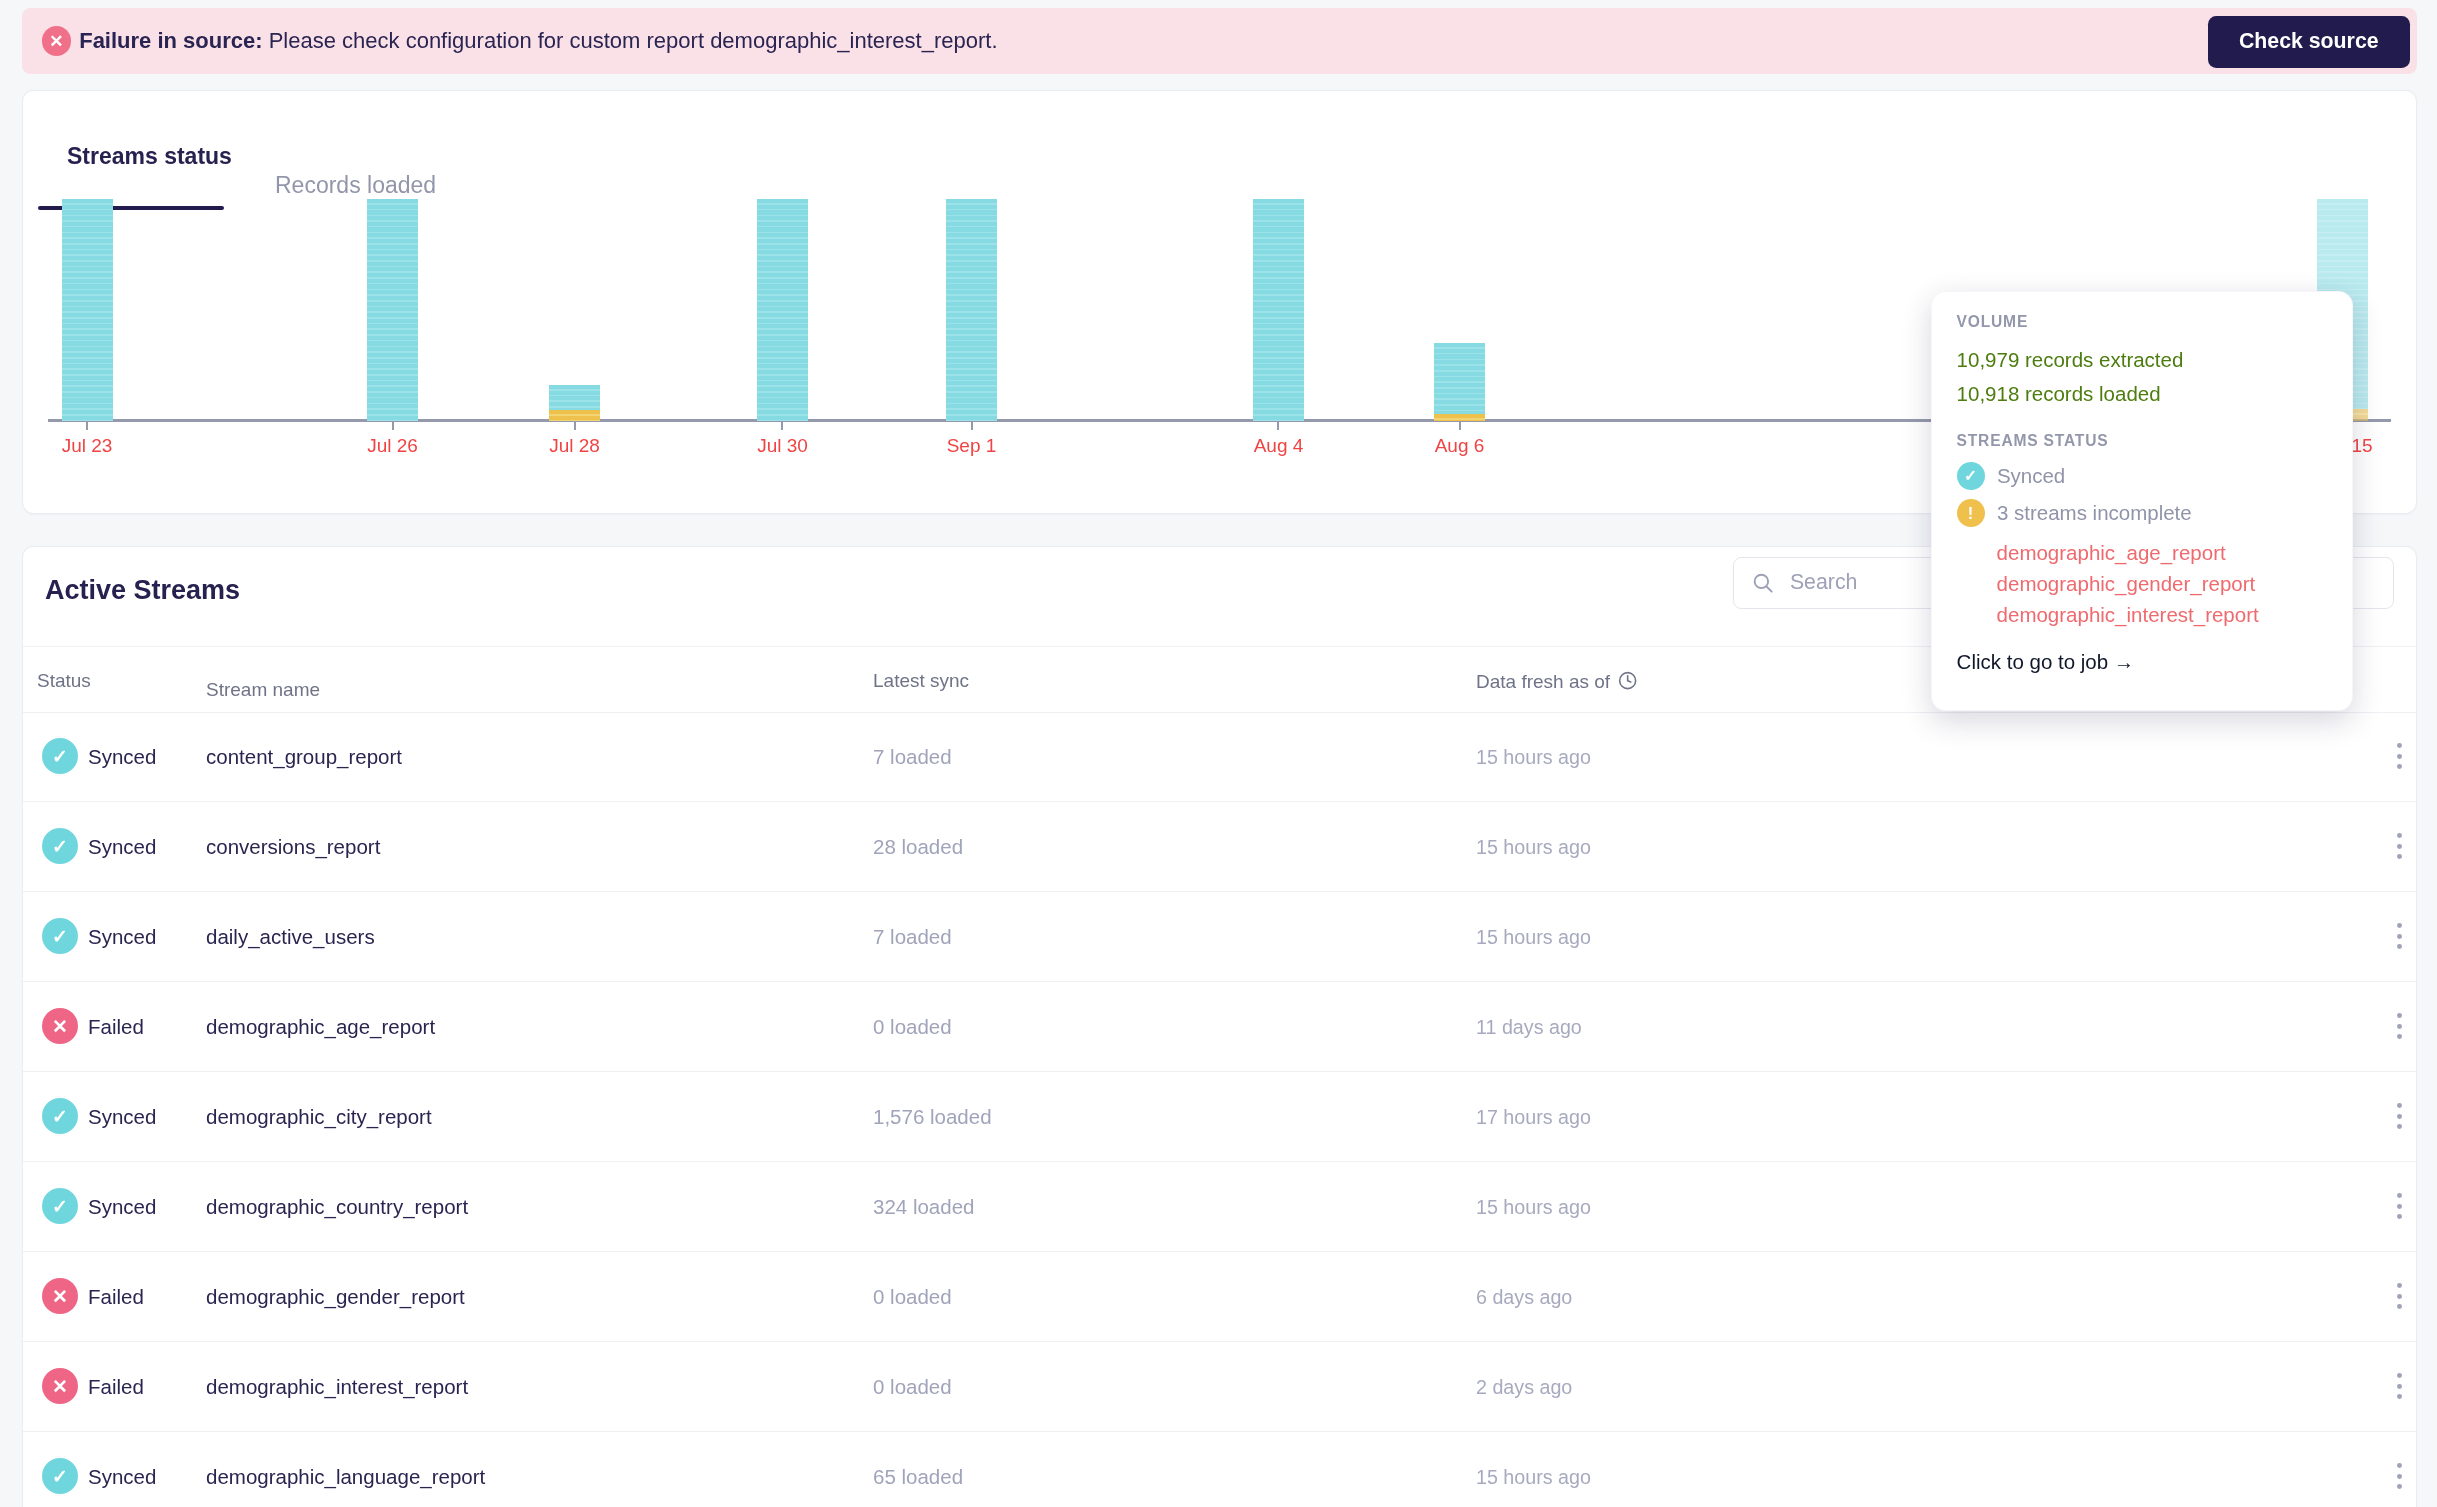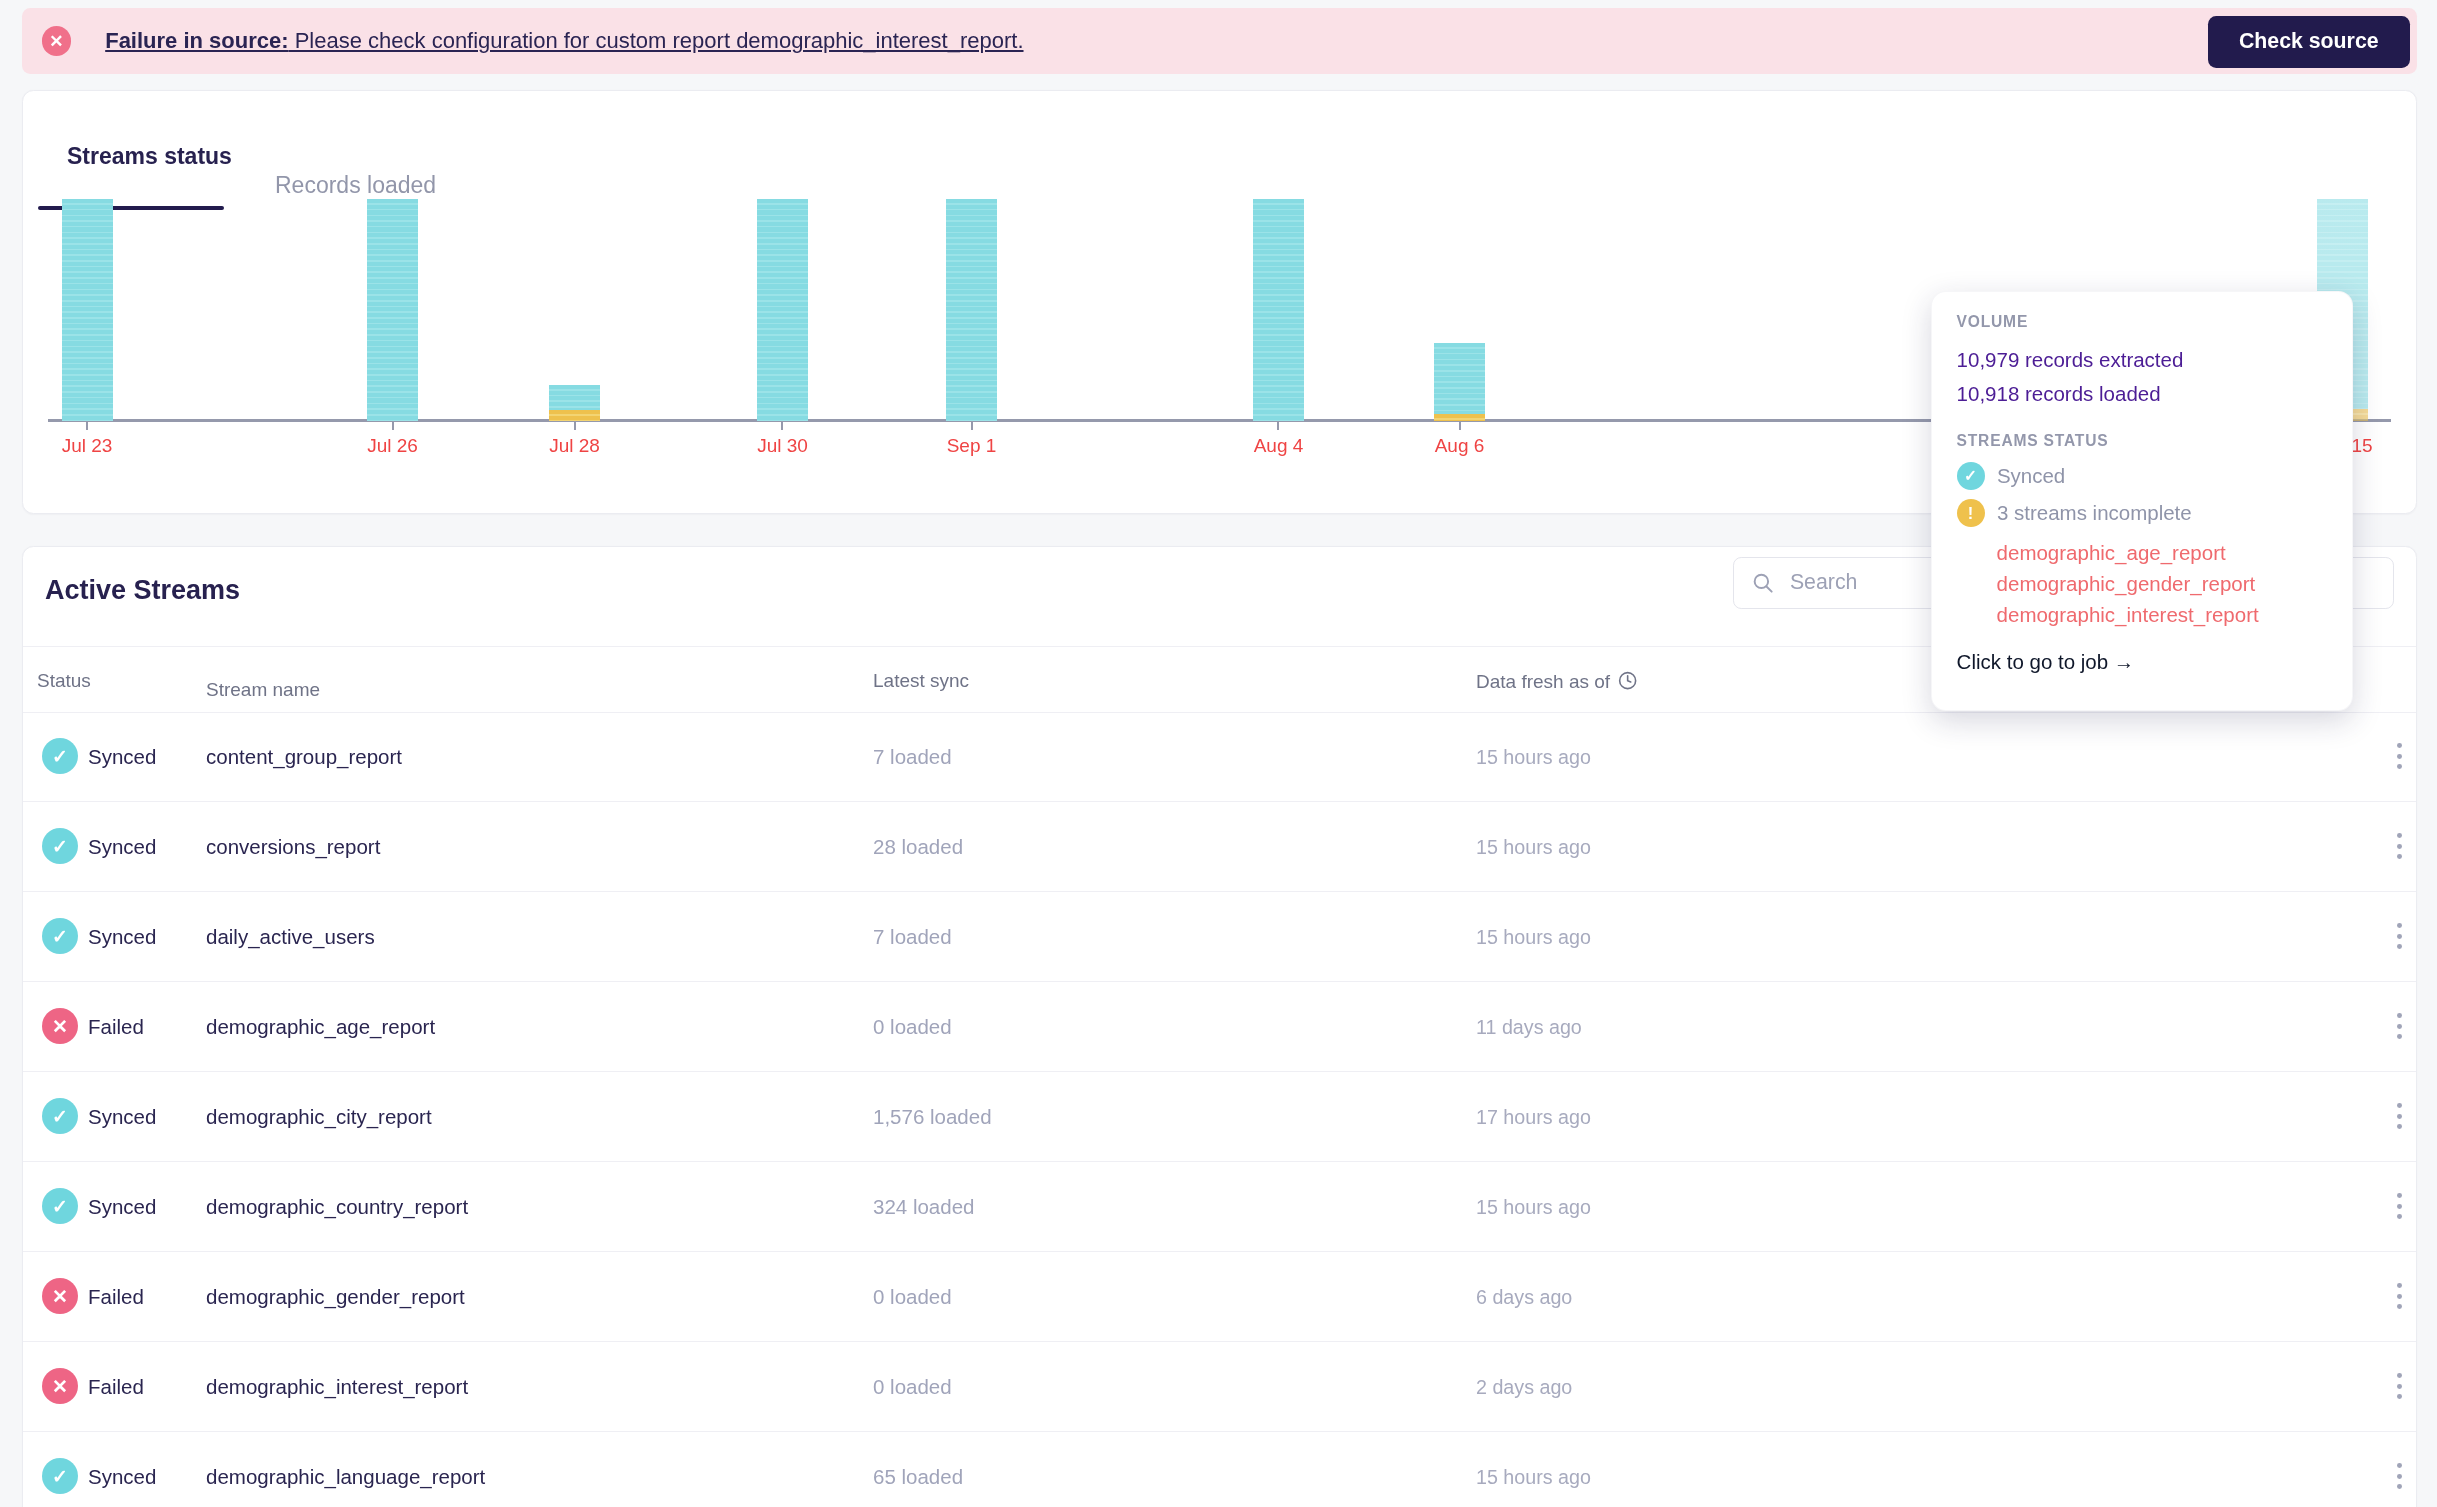--- a/index.html
+++ b/index.html
@@ -4,21 +4,21 @@
 <style>
   html,body{margin:0;padding:0;background:#F6F7F9;}
   .page{position:relative;width:2438px;height:1507px;overflow:hidden;background:#F6F7F9;
         font-family:"Liberation Sans",sans-serif;color:#27214F;}
 
   
   .banner{position:absolute;left:22px;top:8.2px;width:2395px;height:66px;background:#FAE1E7;
           border-radius:8.2px;display:flex;align-items:center;box-sizing:border-box;padding:0 24.6px 0 19.7px;}
   .err-ic{width:29.5px;height:29.5px;border-radius:50%;background:#F0708A;color:#fff;display:flex;
           align-items:center;justify-content:center;font-size:17px;font-weight:bold;flex:0 0 auto;}
-  .banner-text{margin-left:34px;font-size:22px;color:#2A2453;text-decoration:underline;}
+  .banner-text{margin-left:8px;font-size:22px;color:#2A2453;}
   .banner-text b{font-weight:bold;}
   .check-src{position:absolute;right:7.4px;top:7.4px;height:52px;padding:13px 31px;background:#221B4D;
              color:#fff;border:none;border-radius:8.2px;font-size:21.3px;font-weight:bold;
              font-family:"Liberation Sans",sans-serif;cursor:pointer;}
 
   
   .card{position:absolute;background:#fff;border:0.8px solid #EBECF1;border-radius:11.5px;
         box-shadow:0 0.8px 1.6px rgba(23,23,54,.03);box-sizing:border-box;}
   .card1{left:22px;top:90px;width:2395px;height:424px;}
   .card2{left:22px;top:546px;width:2395px;height:993px;}
@@ -37,21 +37,21 @@
   .bar.hovered{opacity:.58;}
   .tick{position:absolute;top:331px;width:1.6px;height:8.2px;background:#9599AC;}
   .xlabel{position:absolute;top:344px;width:115px;text-align:center;font-size:19px;color:#ef4444;}
 
   
   .tooltip{position:absolute;left:1931px;top:291px;width:422px;height:420px;background:#fff;
            border-radius:14.8px;box-shadow:0 9.8px 29.5px rgba(35,32,80,.18);z-index:50;
            box-sizing:border-box;padding:21.3px 24.6px;border:0.8px solid rgba(35,32,80,.04);}
   .tt-title{font-size:22px;font-weight:bold;color:#27214F;margin-bottom:23px;}
   .tt-label{font-size:15.6px;font-weight:bold;letter-spacing:0.8px;color:#9397AB;margin-bottom:11.5px;}
-  .tt-line{font-size:20.5px;color:#4c1d95;line-height:34px;}
+  .tt-line{font-size:20.5px;color:#4d7c0f;line-height:34px;}
   .tt-gap{height:21.3px;}
   .tt-row{display:flex;align-items:center;margin-bottom:9.8px;}
   .tt-ic{width:28px;height:28px;border-radius:50%;color:#fff;font-weight:bold;display:flex;
          align-items:center;justify-content:center;flex:0 0 auto;margin-right:12.3px;}
   .tt-ic.teal{background:#6FD6DE;font-size:15.6px;}
   .tt-ic.yellow{background:#EFC14C;font-size:16.4px;}
   .tt-row span{font-size:20.5px;color:#8F94A9;}
   .tt-stream{margin-left:40px;font-size:20.5px;color:#EF6A6E;line-height:31px;cursor:pointer;}
   .tt-link{margin-top:19.7px;font-size:20.5px;color:#0f172a;cursor:pointer;}
 

